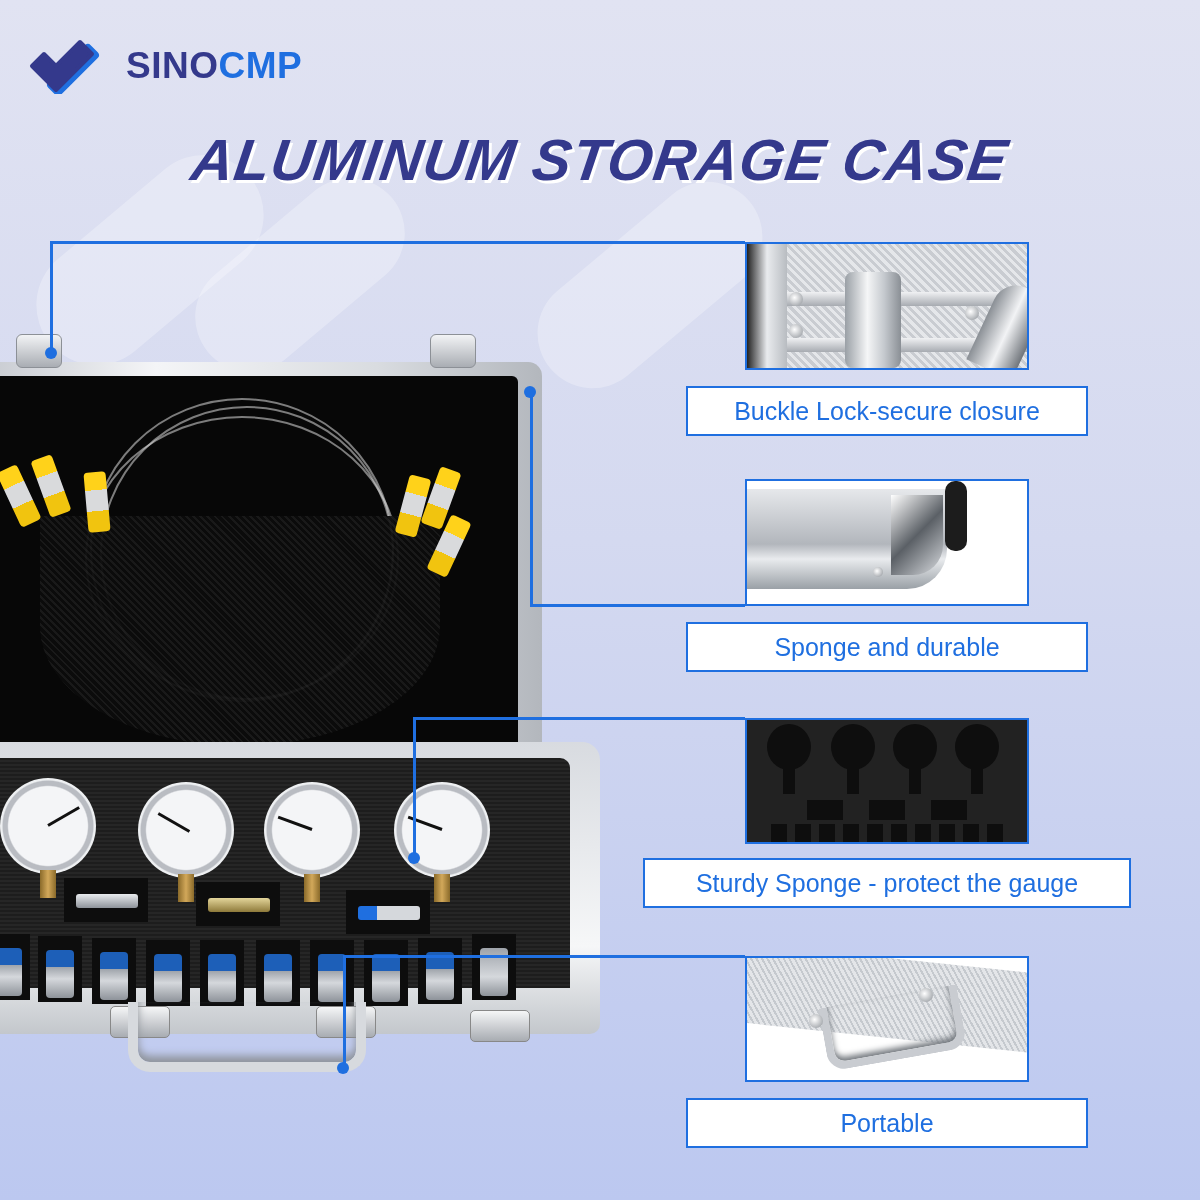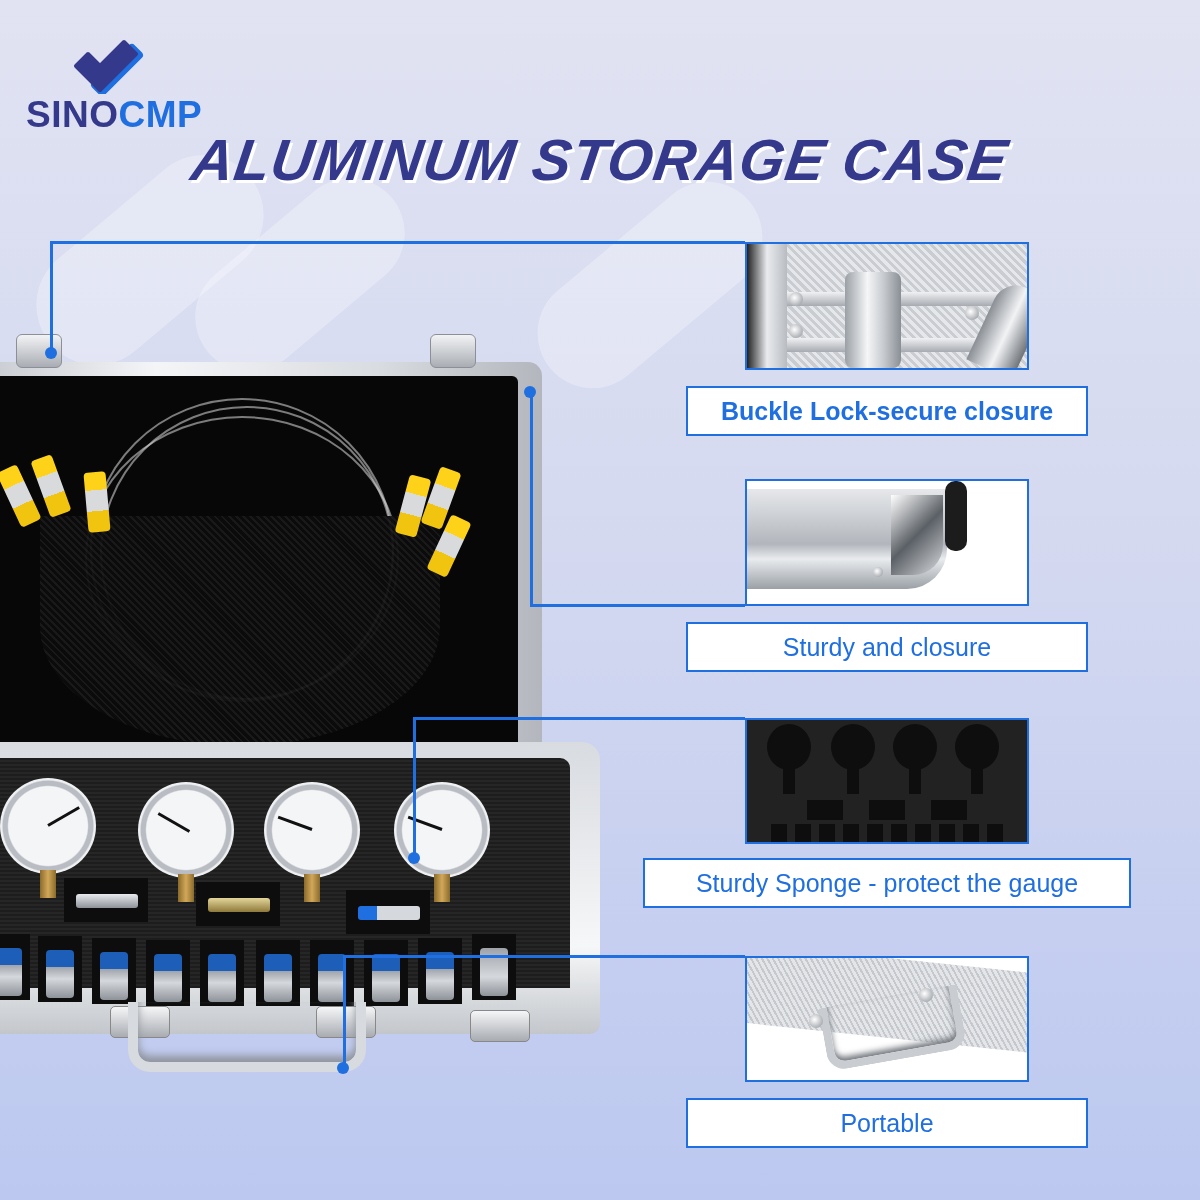--- a/index.html
+++ b/index.html
@@ -1,20 +1,20 @@
 <!DOCTYPE html>
 <html><head>
 <meta charset="utf-8">
 <style>
   html,body{margin:0;padding:0;}
   body{width:1200px;height:1200px;overflow:hidden;position:relative;
     font-family:"Liberation Sans",sans-serif;
     background:linear-gradient(180deg,#e1e3f2 0%,#d4d9f0 45%,#bcc8f0 100%);}
   .bgshape{position:absolute;border-radius:60px;background:rgba(255,255,255,0.28);transform:rotate(-40deg);}
-  .logo{position:absolute;left:26px;top:38px;display:flex;align-items:center;flex-direction:column;}
+  .logo{position:absolute;left:26px;top:38px;display:flex;align-items:center;gap:12px;}
   .logo svg{display:block}
   .logo-text{font-weight:700;font-size:37px;letter-spacing:0.5px;}
   .logo-text .a{color:#34398c}.logo-text .b{color:#1f6fe0}
   .title{position:absolute;left:0;width:1200px;top:126px;text-align:center;
     font-weight:900;font-style:italic;font-size:58px;color:#34398c;letter-spacing:1px;
     text-shadow:3px 3px 0 #ffffff;transform:skewX(-8deg);}
   
   .case-lid{position:absolute;left:-10px;top:362px;width:552px;height:392px;
     background:linear-gradient(90deg,#c9ccd2,#f4f5f7 30%,#d9dce0 70%,#b3b7bd);border-radius:0 14px 0 0;}
   .lid-inner{position:absolute;left:0px;top:14px;width:528px;height:370px;background:#070707;border-radius:0 6px 0 0;}
@@ -45,21 +45,21 @@
   .dot{position:absolute;width:12px;height:12px;border-radius:50%;background:#1f6fe0;}
   
   .panel{position:absolute;left:745px;width:284px;border:2px solid #1f6fe0;overflow:hidden;box-sizing:border-box;}
   .p1{top:242px;height:128px;background:
     repeating-linear-gradient(45deg,#c9ccd1 0 3px,#e5e7ea 3px 6px);}
   .p2{top:479px;height:127px;background:#fff;}
   .p3{top:718px;height:126px;background:#222;}
   .p4{top:956px;height:126px;background:#fff;}
   .label{position:absolute;background:#fff;border:2px solid #1f6fe0;box-sizing:border-box;
     display:flex;align-items:center;justify-content:center;color:#1f6fe0;font-size:25px;font-weight:500;}
-  .l1{left:686px;top:386px;width:402px;height:50px;font-weight:bold;}
+  .l1{left:686px;top:386px;width:402px;height:50px;}
   .l2{left:686px;top:622px;width:402px;height:50px;}
   .l3{left:643px;top:858px;width:488px;height:50px;}
   .l4{left:686px;top:1098px;width:402px;height:50px;}
   
   .buckle{position:absolute;left:98px;top:28px;width:56px;height:96px;border-radius:8px;
     background:linear-gradient(90deg,#9aa0a6,#f5f6f7 40%,#c5c9ce 70%,#8a8f95);}
   .rail{position:absolute;left:0;height:14px;width:100%;background:linear-gradient(180deg,#f0f1f3,#a7abb1);}
   .rivet{position:absolute;width:14px;height:14px;border-radius:50%;background:radial-gradient(circle at 40% 40%,#fff,#8a8f95);}
   .corner{position:absolute;left:0;top:8px;width:200px;height:100px;border-radius:0 0 40px 0;
     background:linear-gradient(180deg,#e6e8eb,#b2b6bc 55%,#e9ebee 70%,#9aa0a6);}
@@ -197,21 +197,21 @@
   <div style="position:absolute;left:236px;top:40px;width:50px;height:90px;border-radius:24px 0 0 0;background:linear-gradient(90deg,#8a8f95,#f2f3f5,#6f747a);transform:rotate(25deg);"></div>
 </div>
 <div class="label l1">Buckle Lock-secure closure</div>
 
 <div class="panel p2">
   <div class="corner"></div>
   <div style="position:absolute;left:144px;top:14px;width:52px;height:80px;border-radius:0 0 30px 0;background:linear-gradient(135deg,#fff,#5b6066 50%,#d9dce0);"></div>
   <div style="position:absolute;left:198px;top:0;width:22px;height:70px;border-radius:10px;background:#1c1c1c;"></div>
   <div class="rivet" style="left:126px;top:86px;width:10px;height:10px;"></div>
 </div>
-<div class="label l2">Sturdy and closure</div>
+<div class="label l2">Sponge and durable</div>
 
 <div class="panel p3">
   <div class="cutout" style="left:20px;top:4px;"></div>
     <div class="cutstem" style="left:36px;top:44px;"></div>
   <div class="cutout" style="left:84px;top:4px;"></div>
     <div class="cutstem" style="left:100px;top:44px;"></div>
   <div class="cutout" style="left:146px;top:4px;"></div>
     <div class="cutstem" style="left:162px;top:44px;"></div>
   <div class="cutout" style="left:208px;top:4px;"></div>
     <div class="cutstem" style="left:224px;top:44px;"></div>

